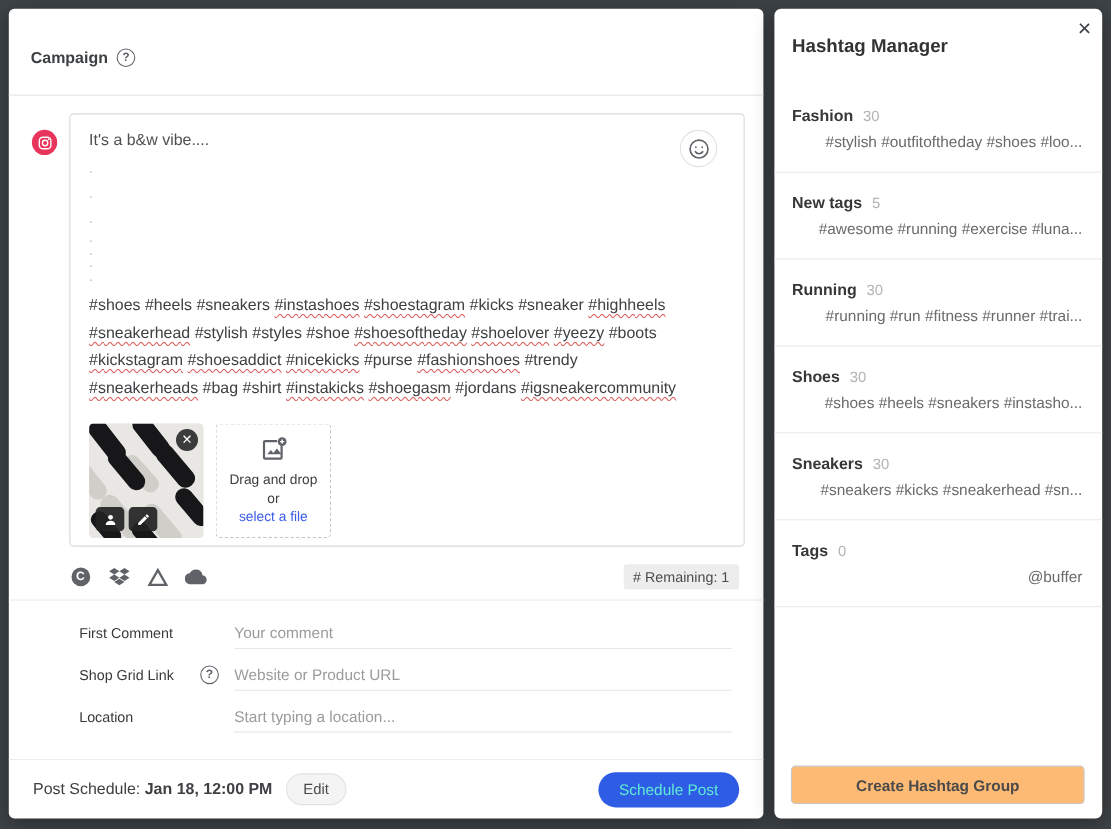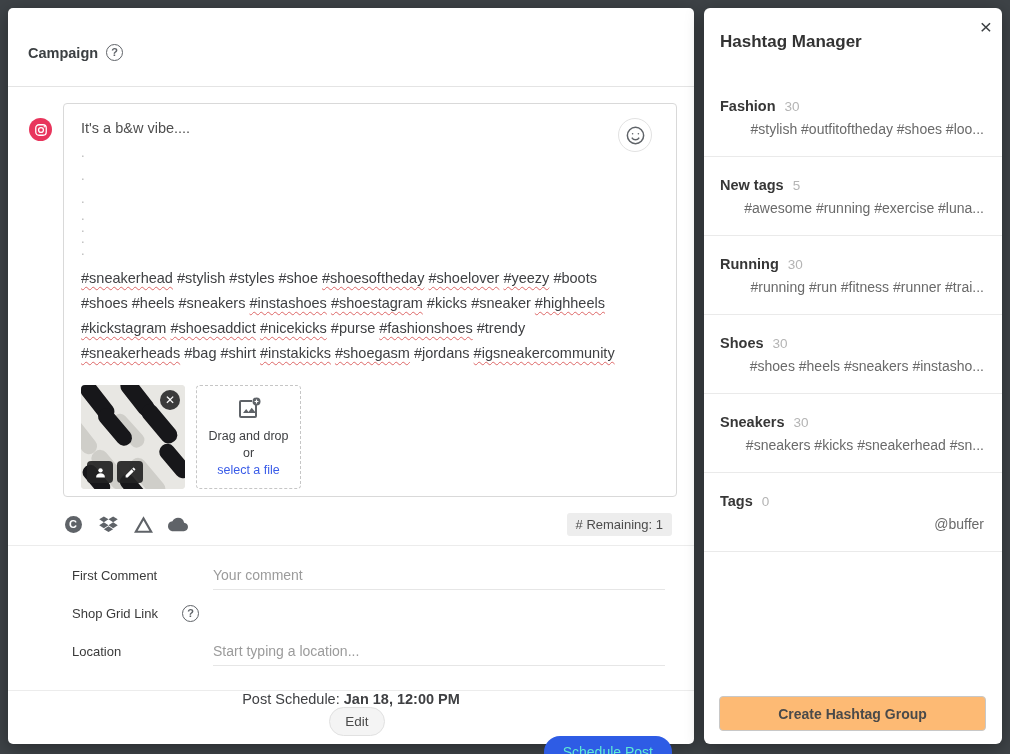--- a/index.html
+++ b/index.html
@@ -69,21 +69,21 @@
   .fields { position:absolute; left:64px; right:29px; top:548px; }
   .field-row { height:38px; display:flex; align-items:center; }
   .field-label { width:108px; font-size:13px; font-weight:400; color:#3a3a3a; }
   .field-help { margin:0 14px 0 2px; flex:none; }
   .field-spacer { width:33px; flex:none; }
   .field-input { flex:1; border:none; border-bottom:1px solid #e6e6e6; height:30px;
     font-size:14px; color:#333; outline:none; font-family:inherit; }
   .field-input::placeholder { color:#9b9b9b; }
 
   .composer-footer { position:absolute; left:0; right:0; top:682px; bottom:0;
-    border-top:1px solid #ececec; display:flex; align-items:center; padding:0 22px;flex-direction:column; }
+    border-top:1px solid #ececec; display:flex; align-items:center; padding:0 22px; }
   .sched-text { font-size:14.5px; color:#3f4043; }
   .sched-value { font-weight:700; }
   .edit-btn { margin-left:12px; background:#f4f4f4; border:1px solid #e1e1e1; border-radius:15px;
     padding:6px 15px; font-size:13.5px; color:#4a4a4a; cursor:pointer; font-family:inherit; }
   .schedule-btn { margin-left:auto; background:#2e5ce5; color:#5eead4; border:none; border-radius:17px;
     padding:8px 19px; font-size:14px; cursor:pointer; font-family:inherit; }
 
   
   .hashtag-panel { position:absolute; left:704px; top:8px; width:298px; height:736px;
     background:#fff; border-radius:6px; box-shadow:0 4px 18px rgba(0,0,0,.35); }
@@ -139,22 +139,22 @@
         <div class="dot-line dl0">.</div>
         <div class="dot-line dl1">.</div>
         <div class="dot-line dl2">.</div>
         <div class="dot-line dl3">.</div>
         <div class="dot-line dl4">.</div>
         <div class="dot-line dl5">.</div>
         <div class="dot-line dl6">.</div>
       </div>
 
       <div class="hashtags">
+        <div>#shoes #heels #sneakers <span class="misspell">#instashoes</span> <span class="misspell">#shoestagram</span> #kicks #sneaker <span class="misspell">#highheels</span></div>
         <div><span class="misspell">#sneakerhead</span> #stylish #styles #shoe <span class="misspell">#shoesoftheday</span> <span class="misspell">#shoelover</span> <span class="misspell">#yeezy</span> #boots</div>
-        <div>#shoes #heels #sneakers <span class="misspell">#instashoes</span> <span class="misspell">#shoestagram</span> #kicks #sneaker <span class="misspell">#highheels</span></div>
         <div><span class="misspell">#kickstagram</span> <span class="misspell">#shoesaddict</span> <span class="misspell">#nicekicks</span> #purse <span class="misspell">#fashionshoes</span> #trendy</div>
         <div><span class="misspell">#sneakerheads</span> #bag #shirt <span class="misspell">#instakicks</span> <span class="misspell">#shoegasm</span> #jordans <span class="misspell">#igsneakercommunity</span></div>
       </div>
 
       <div class="media-row">
         <div class="thumb">
           <svg width="104" height="104" viewBox="0 0 104 104">
             <rect width="104" height="104" fill="#e8e7e3"></rect>
             <g fill="#cfcec9">
               <rect x="-8" y="30" width="16" height="42" rx="8" transform="rotate(-38 0 51)"></rect>
@@ -227,20 +227,21 @@
 
     <div class="fields">
       <div class="field-row">
         <span class="field-label">First Comment</span>
         <span class="field-spacer"></span>
         <input class="field-input" placeholder="Your comment" style="">
       </div>
       <div class="field-row">
         <span class="field-label">Shop Grid Link</span>
         <span class="help-circle field-help">?</span>
+        <input class="field-input" placeholder="Website or Product URL" style="">
       </div>
       <div class="field-row">
         <span class="field-label">Location</span>
         <span class="field-spacer"></span>
         <input class="field-input" placeholder="Start typing a location..." style="">
       </div>
     </div>
 
     <div class="composer-footer">
       <span class="sched-text">

